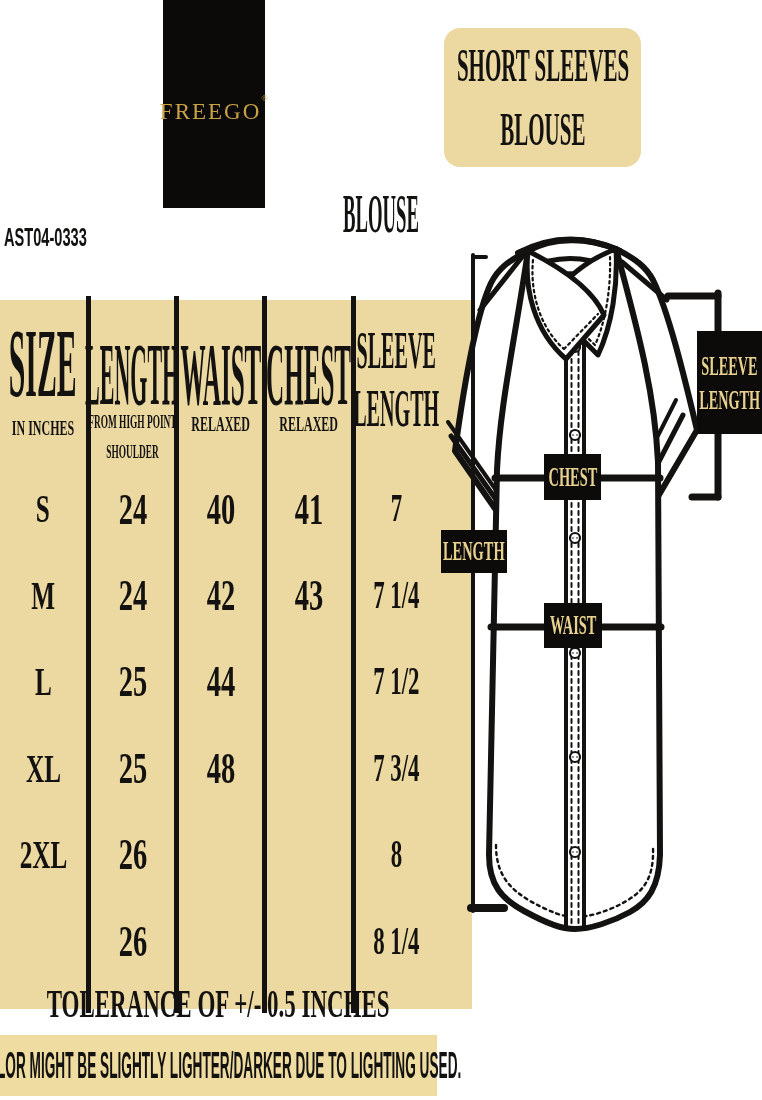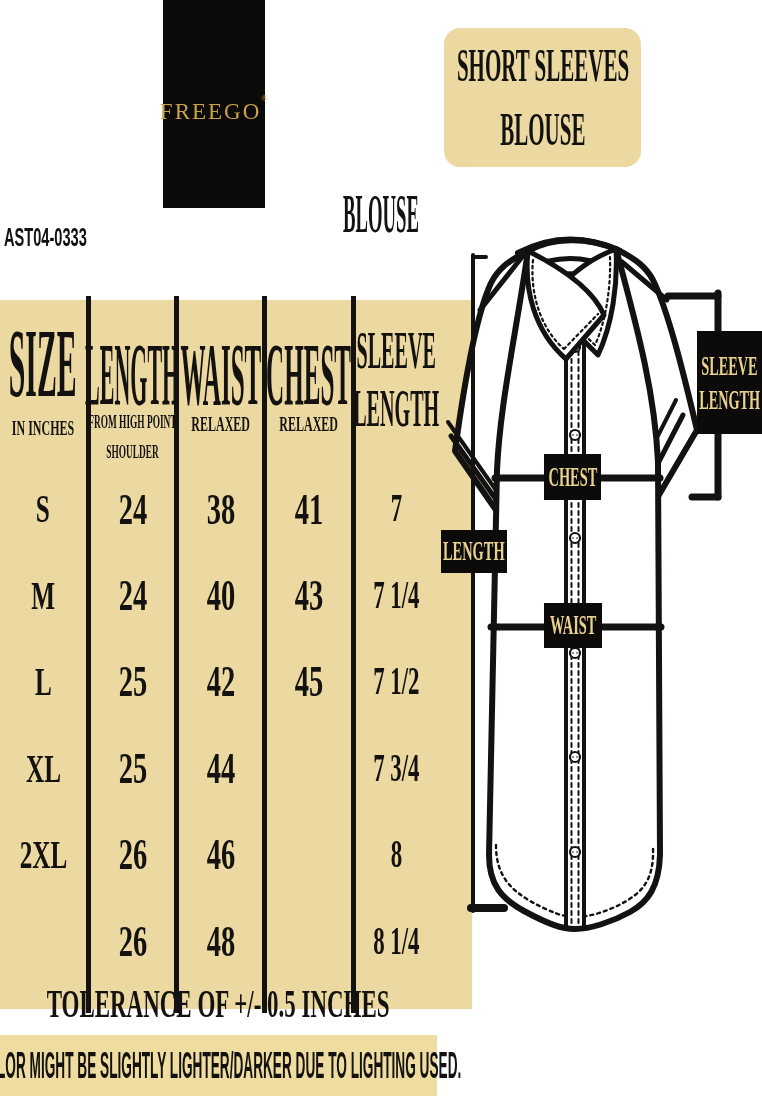--- a/index.html
+++ b/index.html
@@ -141,54 +141,45 @@
     </div>
 
     <div class="tcol" style="left:179px; width:83px;">
       <div class="hrow" style="top:74px;">
           <span class="f-title3">WAIST</span>
         </div>
       <div class="hrow" style="top:124px;">
           <span class="f-sub">RELAXED</span>
         </div>
       <div class="cell">
-          <span class="f-num">38</span>
-        </div>
-      <div class="cell">
           <span class="f-num">40</span>
         </div>
       <div class="cell">
           <span class="f-num">42</span>
         </div>
       <div class="cell">
           <span class="f-num">44</span>
-        </div>
-      <div class="cell">
-          <span class="f-num">46</span>
         </div>
       <div class="cell">
           <span class="f-num">48</span>
         </div>
     </div>
 
     <div class="tcol" style="left:267px; width:84px;">
       <div class="hrow" style="top:74px;">
           <span class="f-title3">CHEST</span>
         </div>
       <div class="hrow" style="top:124px;">
           <span class="f-sub">RELAXED</span>
         </div>
       <div class="cell">
           <span class="f-num">41</span>
         </div>
       <div class="cell">
           <span class="f-num">43</span>
-        </div>
-      <div class="cell">
-          <span class="f-num">45</span>
         </div>
     </div>
 
     <div class="tcol" style="left:356px; width:80px;">
       <div class="hrow" style="top:50px;">
           <span class="f-title4">SLEEVE</span>
         </div>
       <div class="hrow" style="top:108px;">
           <span class="f-title4">LENGTH</span>
         </div>

